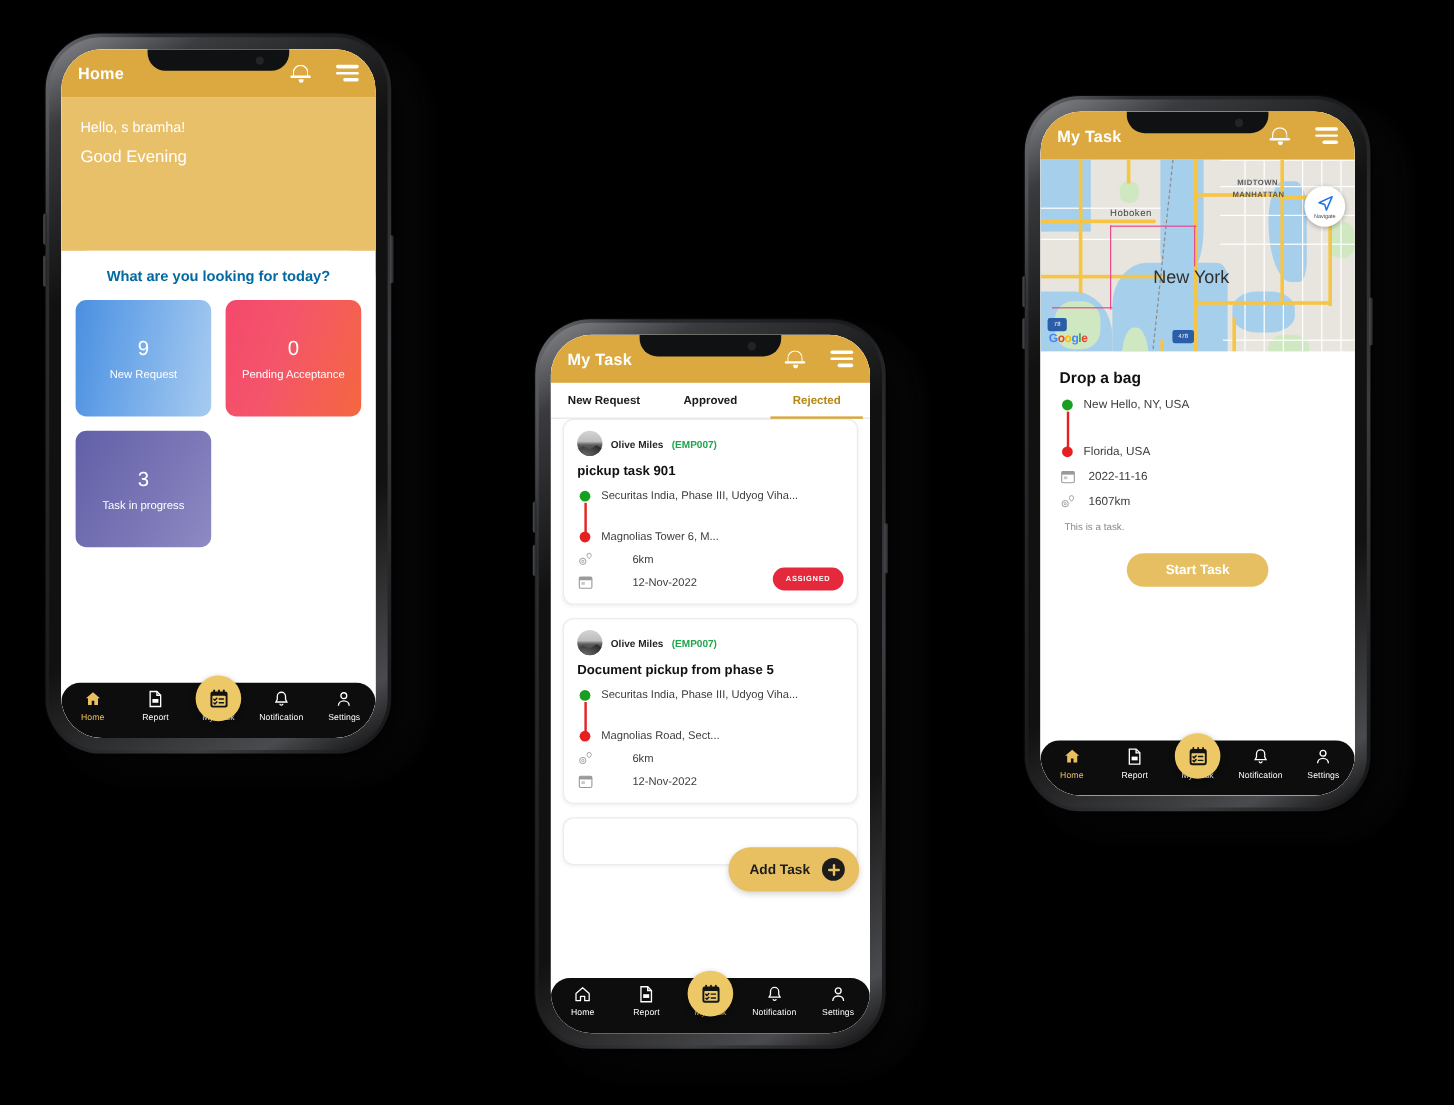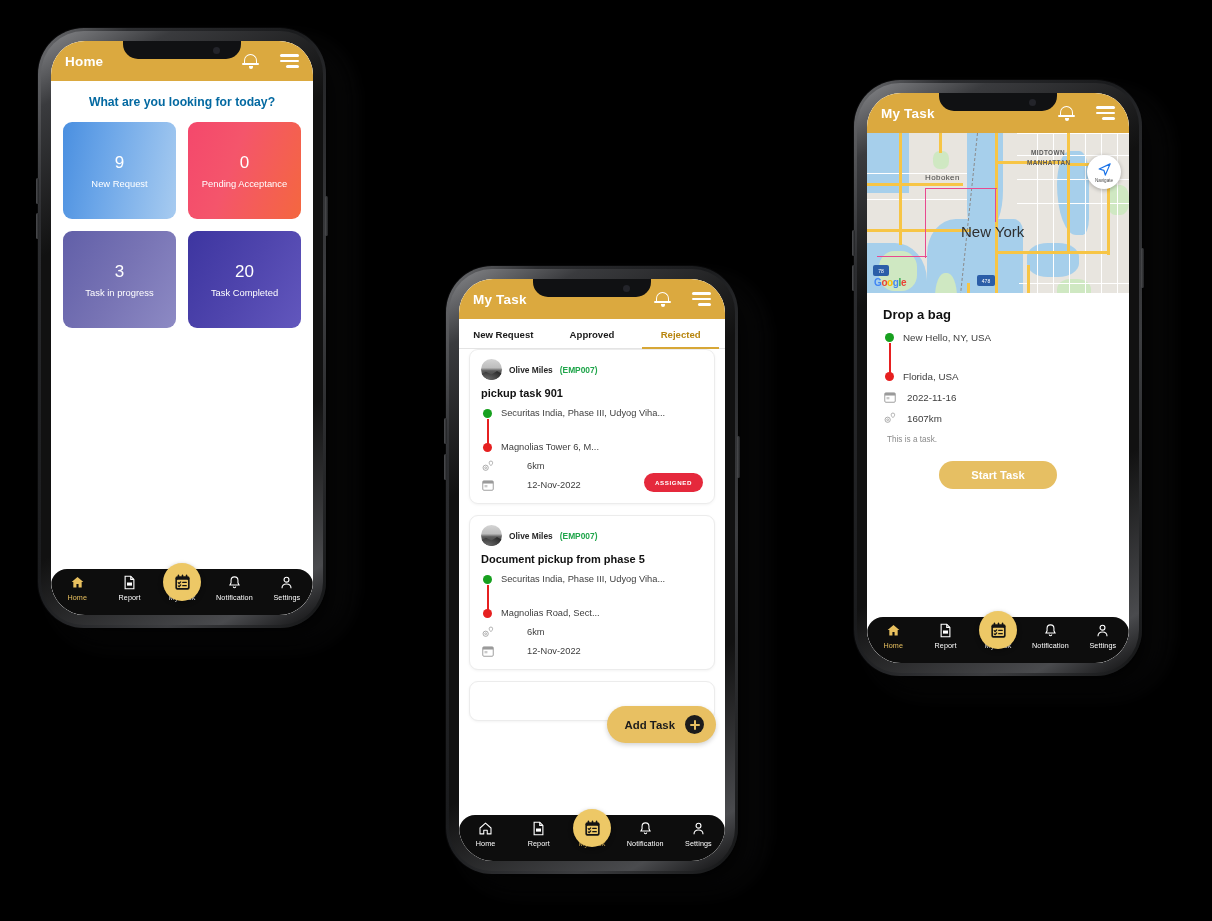--- a/index.html
+++ b/index.html
@@ -215,39 +215,39 @@
               <i class="b-lip"></i>
               <i class="b-clap"></i>
             </div>
           <div class="burger">
               <i></i>
               <i></i>
               <i></i>
             </div>
         </div>
 
+        <div class="greet" style="height:128px;">
+          <div class="l1">Hello, s bramha!</div>
+          <div class="l2">Good Evening</div>
+        </div>
 
         <div class="sheet">
           <div class="sheet-title">What are you looking for today?</div>
           <div class="grid">
             <div class="card c-blue">
               <div class="num">9</div>
               <div class="cap">New Request</div>
             </div>
             <div class="card c-red">
               <div class="num">0</div>
               <div class="cap">Pending Acceptance</div>
             </div>
             <div class="card c-pur1">
               <div class="num">3</div>
               <div class="cap">Task in progress</div>
-            </div>
-            <div class="card c-pur2">
-              <div class="num">20</div>
-              <div class="cap">Task Completed</div>
             </div>
           </div>
         </div>
 
         <div class="fab">
           <svg viewBox="0 0 24 24">
               <g fill="#141414">
                 <rect x="3" y="4" width="18" height="17" rx="2.5"></rect>
               </g>
               <g fill="#edc866">

